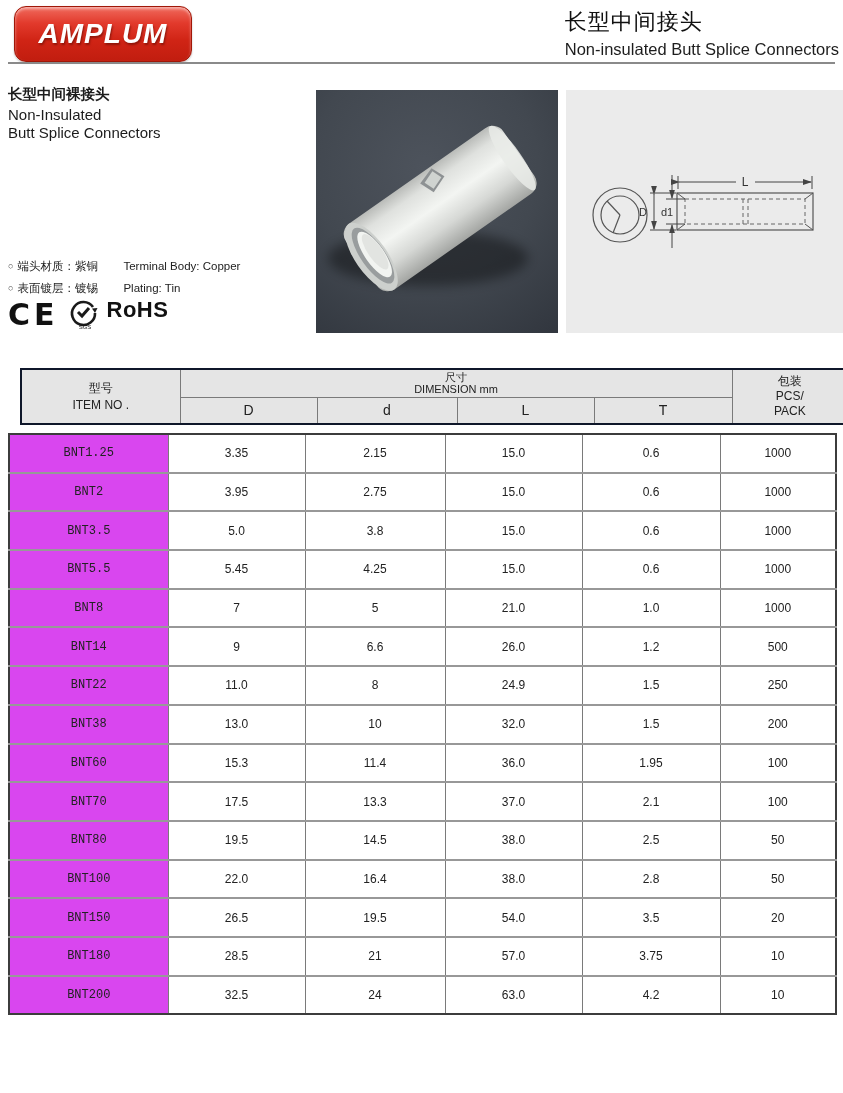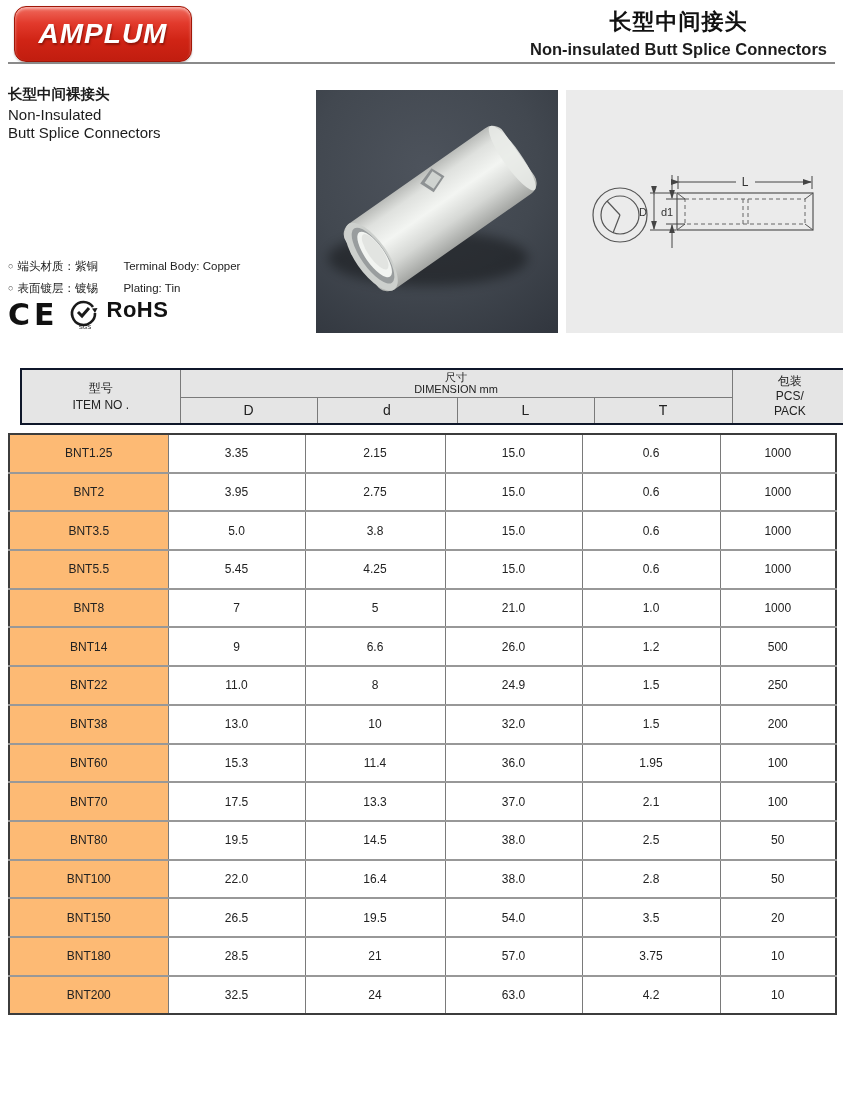--- a/index.html
+++ b/index.html
@@ -14,21 +14,21 @@
     position:absolute; left:14px; top:6px; width:178px; height:56px;
     border-radius:12px; border:1px solid #a01708;
     background:linear-gradient(180deg,#f06a5d 0%,#e23a2c 30%,#d02415 62%,#c11d0f 100%);
     box-shadow:inset 0 2px 3px rgba(255,255,255,.5), 0 1px 2px rgba(0,0,0,.25);
     display:flex; align-items:center; justify-content:center;
   }
   .logo-text {
     color:#fff; font-weight:bold; font-style:italic; font-size:28px;
     letter-spacing:1px; text-shadow:1px 2px 2px rgba(110,15,5,.65);
   }
-  .titles { position:absolute; right:16px; top:7px; text-align:center;font-weight:bold; }
+  .titles { position:absolute; right:4px; top:7px; text-align:left; }
   .title-zh { font-size:22px; color:#111; letter-spacing:1px; }
   .title-en { font-size:16.5px; color:#1d1d1d; margin-top:3px; }
   .header-rule { position:absolute; left:8px; right:8px; top:62px; height:0; border-top:2px solid #8a8a8a; }
 
   
   .prod-names { position:absolute; left:8px; top:85px; line-height:18px; }
   .name-zh { font-size:14.5px; font-weight:bold; margin-bottom:3px; }
   .name-en { font-size:15px; }
 
   .spec-lines { position:absolute; left:8px; top:259px; font-size:11.5px; color:#222; }
@@ -65,21 +65,21 @@
     border:2px solid #3c3c3c;
   }
   .spec-table-body td {
     height:38.7px; text-align:center; vertical-align:middle;
     font-size:12px; color:#222;
     border-left:1px solid #7a7a7a; border-right:1px solid #7a7a7a;
     border-top:2px solid #989898;
     background:#ffffff;
   }
   .spec-table-body tr:first-child td { border-top:none; }
-  .spec-table-body td.item-col { background:#fdba74; }
+  .spec-table-body td.item-col { background:#d946ef;font-family:Liberation Mono, monospace; }
 
   .col-item { width:159px; } .col-D { width:137px; } .col-d { width:140px; }
   .col-L { width:137px; } .col-T { width:138px; } .col-pack { width:116px; }
 </style>
 </head>
 <body>
 
 <div class="logo">
   <span class="logo-text">AMPLUM</span>
 </div>

